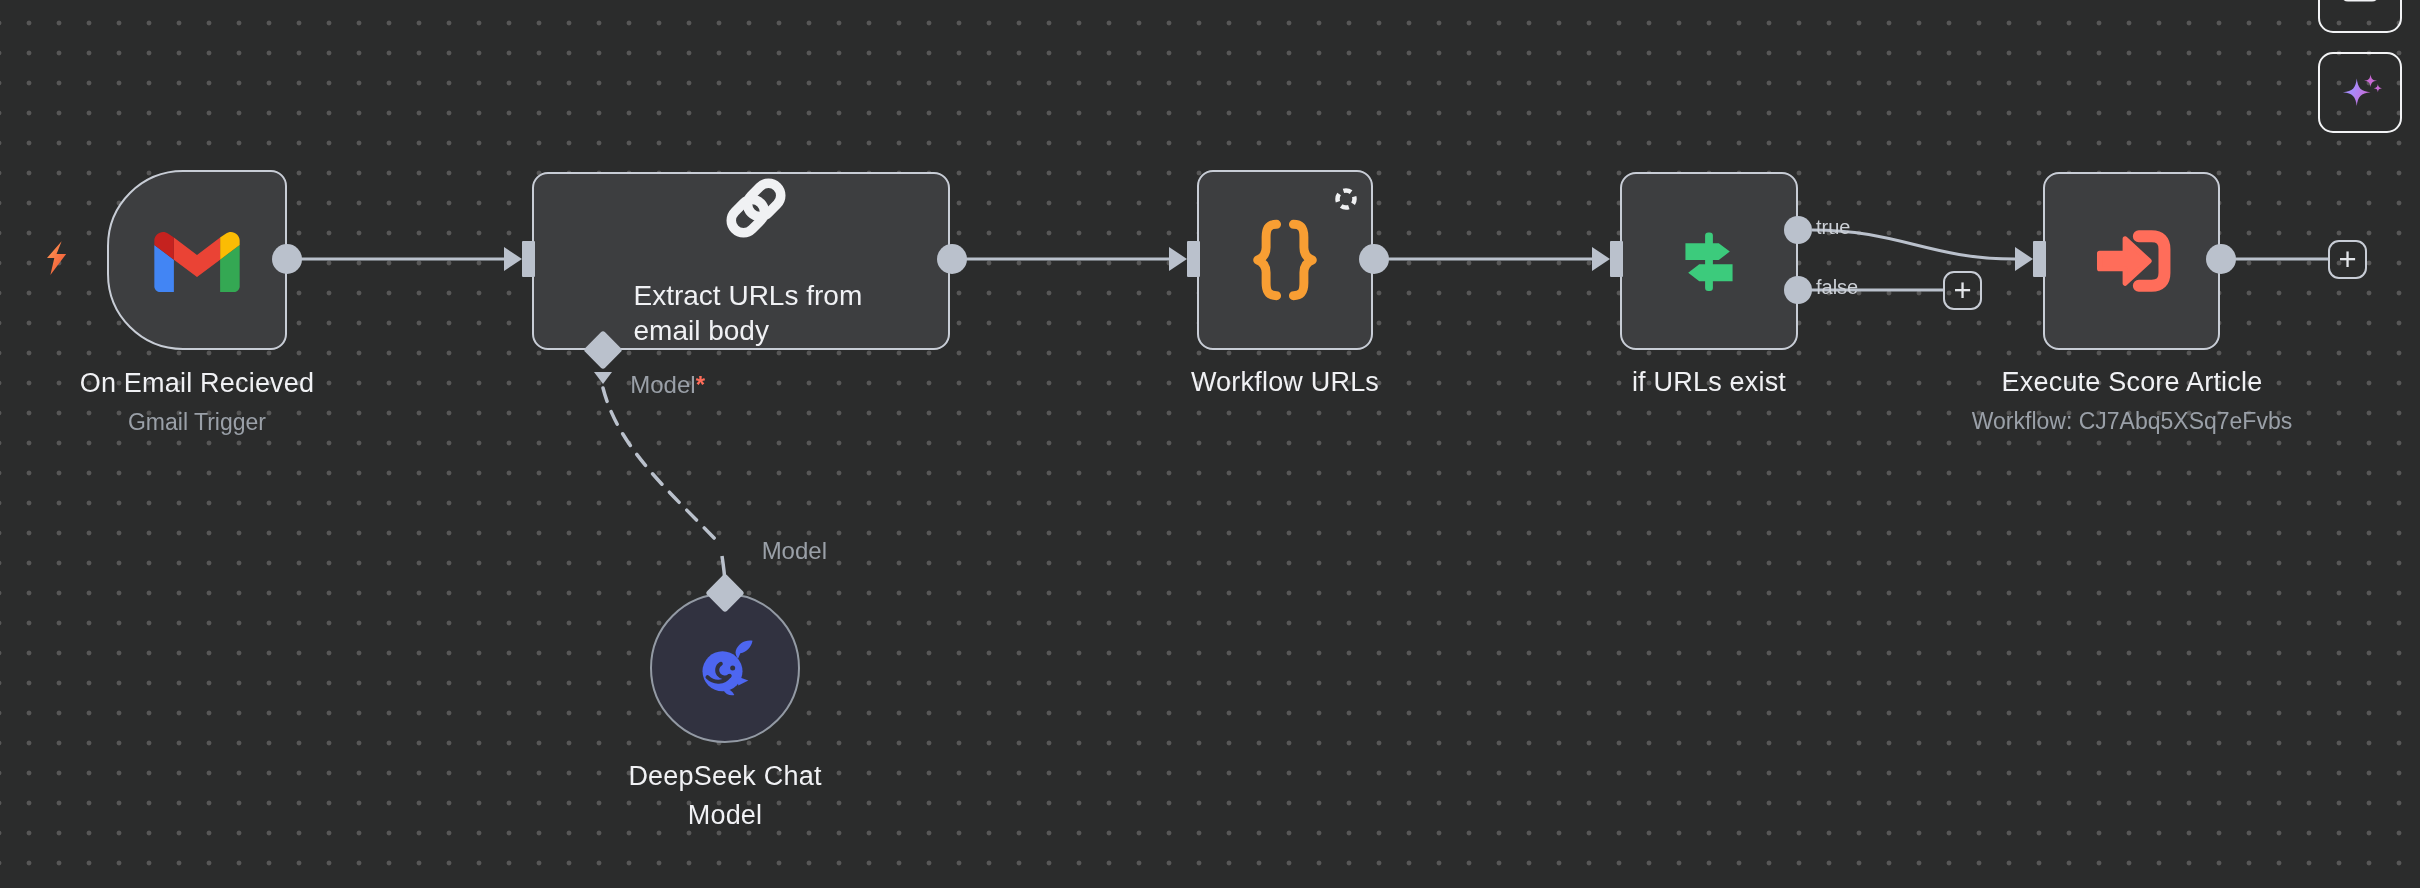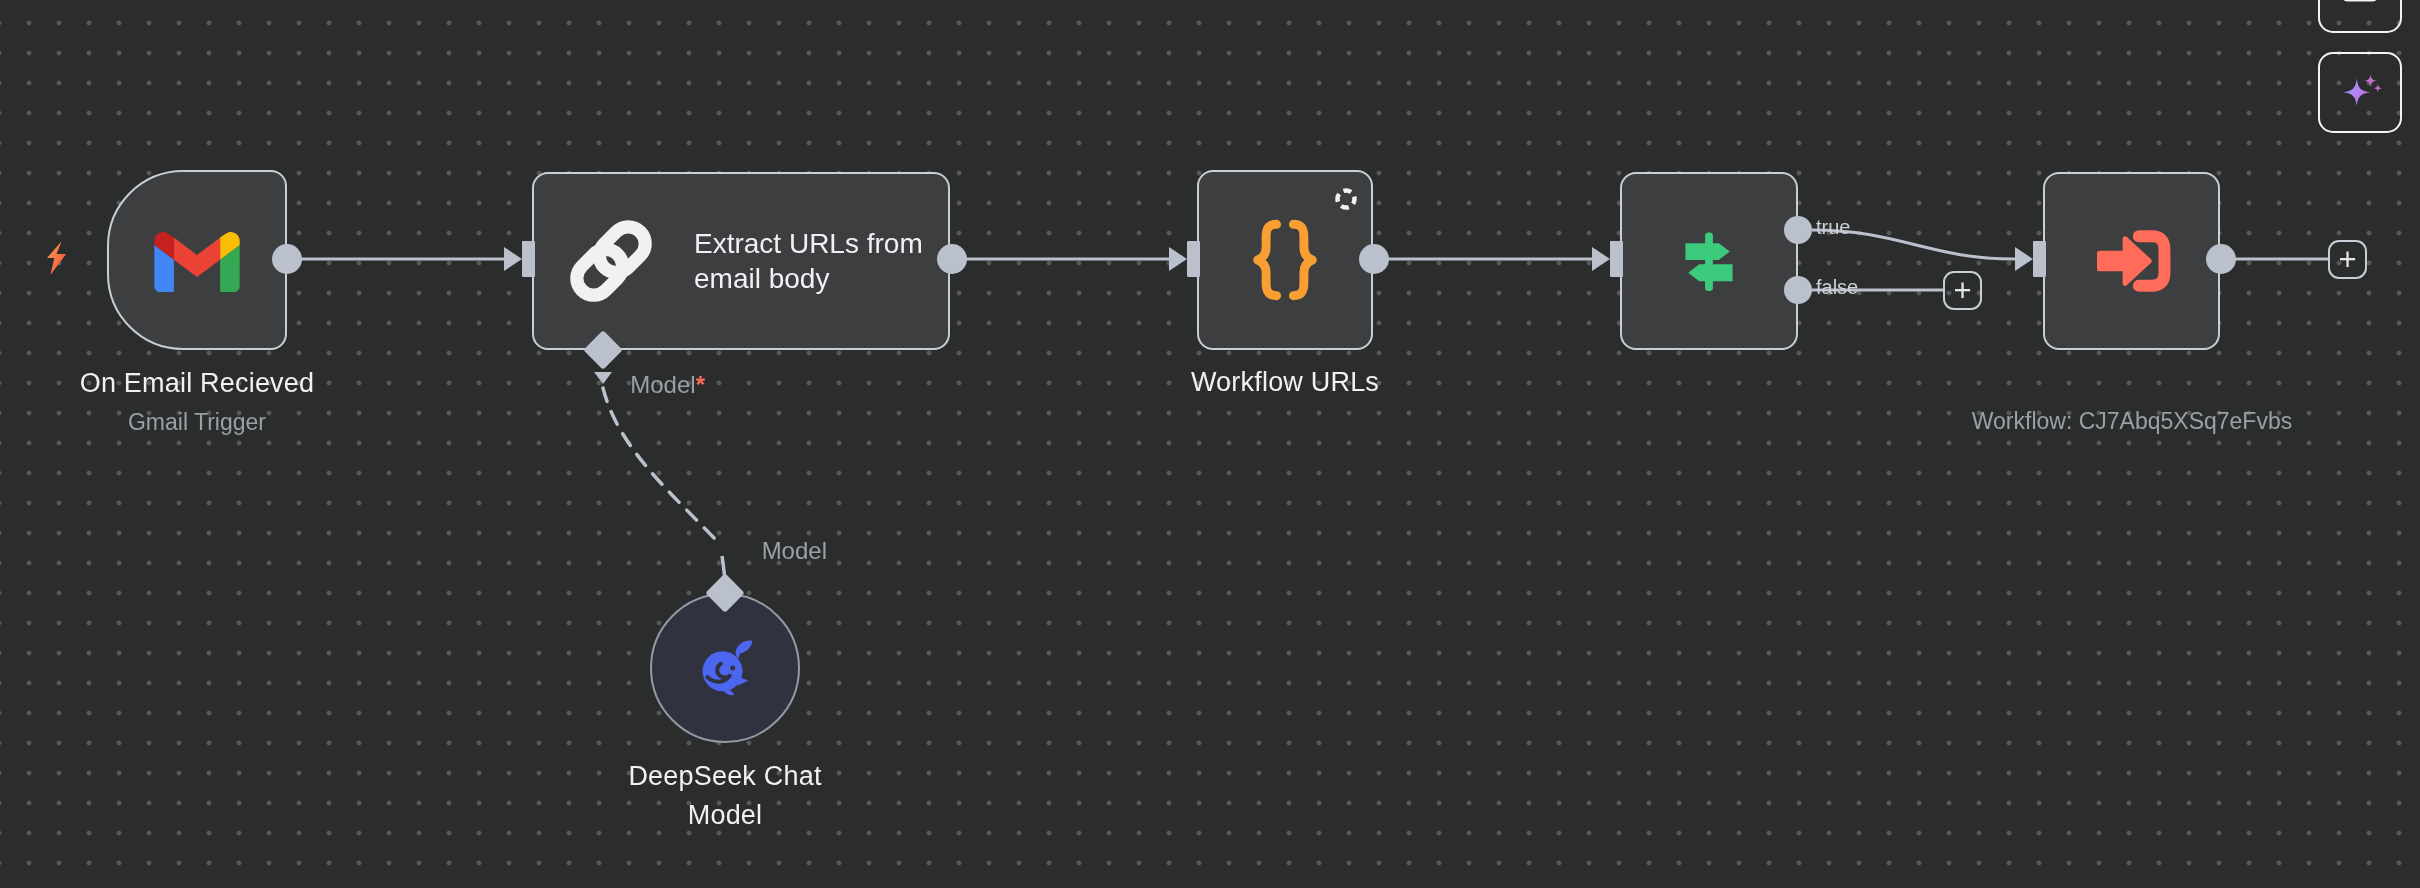--- a/index.html
+++ b/index.html
@@ -32,21 +32,21 @@
   }
   .port-label{
     position:absolute;z-index:5;
     color:var(--port-label,#ccd0d6);font-size:20px;font-weight:400;
   }
   .model-label{
     position:absolute;z-index:5;text-align:right;
     color:var(--sublabel,#9aa0a8);font-size:24px;
   }
   .model-label .req{color:var(--required-mark,#ff6d5a);font-weight:600;}
-  .extract-inner{display:flex;align-items:center;height:100%;padding-left:30px;gap:36px;box-sizing:border-box;}
+  .extract-inner{display:flex;align-items:center;height:100%;padding-left:30px;gap:36px;box-sizing:border-box;flex-direction:column;}
   .extract-text{width:245px;color:var(--label,#f0f1f4);font-size:28px;line-height:35px;font-weight:500;}
   .plus-btn{
     position:absolute;z-index:4;width:39px;height:39px;box-sizing:border-box;
     border:2.5px solid var(--node-border,#c8cdd6);border-radius:11px;
     display:flex;align-items:center;justify-content:center;
     color:#e3e6ea;font-size:31px;font-weight:300;line-height:1;cursor:pointer;
     background:transparent;
   }
   .corner-btn{
     position:absolute;z-index:6;width:84px;box-sizing:border-box;
@@ -208,34 +208,36 @@
     <div class="node-center">
       <svg width="78" height="78" viewBox="0 0 48 48" data-interactable="false">
         <g style="fill:var(--signpost-green,#3ccb7c)">
           <rect x="21.6" y="6.5" width="4.8" height="36" rx="2"></rect>
           <path d="M9.5 13 L30 13 L36.8 18.2 L30 23.4 L9.5 23.4 Z"></path>
           <path d="M38.5 26 L18 26 L11.2 31.2 L18 36.4 L38.5 36.4 Z"></path>
         </g>
       </svg>
     </div>
   </div>
+  <div class="node-label" style="left:1509px;top:367px;width:400px;" data-interactable="false">if URLs exist</div>
   <div class="port-label" style="left:1816px;top:216px;" data-interactable="false">true</div>
   <div class="port-label" style="left:1816px;top:276px;text-align:center;" data-interactable="false">false</div>
   <div class="plus-btn" style="left:1943px;top:271px;" data-interactable="true">
     <span data-interactable="false">+</span>
   </div>
 
   <div class="node" style="left:2043px;top:172px;width:177px;height:178px;" data-interactable="true">
     <div class="node-center">
       <svg width="82" height="82" viewBox="0 0 48 48" data-interactable="false">
         <path d="M28 9.5 L35.5 9.5 Q43 9.5 43 17 L43 31 Q43 38.5 35.5 38.5 L28 38.5" fill="none" style="stroke:var(--execute-coral,#ff6d5a)" stroke-width="7" stroke-linecap="round" stroke-linejoin="round"></path>
         <path d="M5 19.5 L20 19.5 L20 11 L34 24 L20 37 L20 28.5 L5 28.5 Z" style="fill:var(--execute-coral,#ff6d5a);stroke:var(--execute-coral,#ff6d5a)" stroke-width="3" stroke-linejoin="round"></path>
       </svg>
     </div>
   </div>
+  <div class="node-label" style="left:1932px;top:367px;width:400px;" data-interactable="false">Execute Score Article</div>
   <div class="node-sublabel" style="left:1932px;top:408px;width:400px;" data-interactable="false">Workflow: CJ7Abq5XSq7eFvbs</div>
   <div class="plus-btn" style="left:2328px;top:240px;" data-interactable="true">
     <span data-interactable="false">+</span>
   </div>
 
   <div class="corner-btn" style="left:2318px;top:-49px;height:82px;" data-interactable="true">
     <svg width="40" height="30" viewBox="0 0 40 30" style="margin-top:26px;" data-interactable="false">
       <g fill="none" style="stroke:var(--corner-btn-border,#f2f3f5)" stroke-width="3">
         <rect x="2" y="-14" width="36" height="24" rx="6"></rect>
         <line x1="15" y1="-12" x2="15" y2="9"></line>

